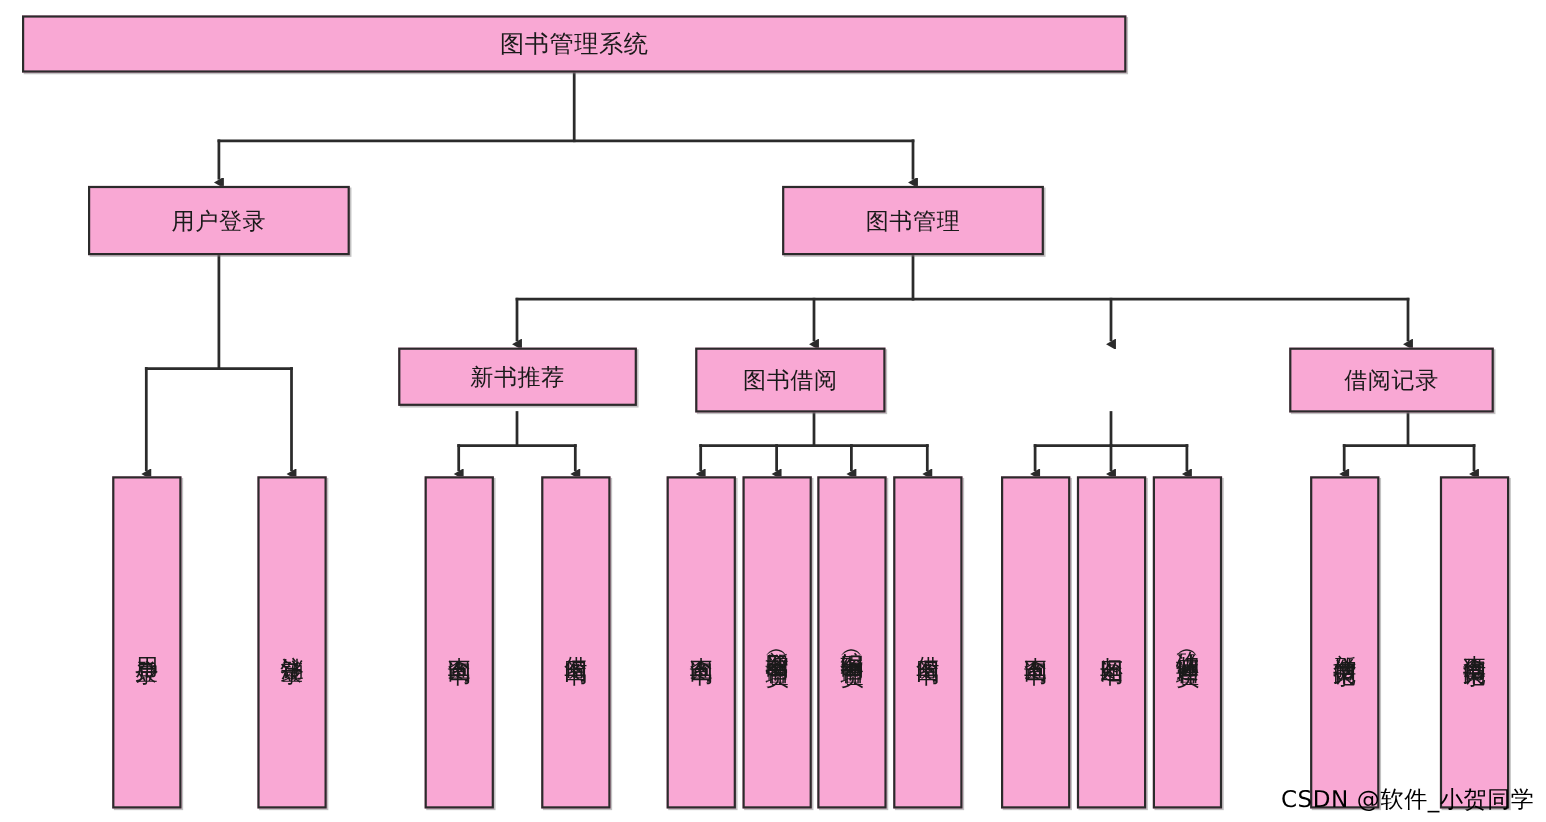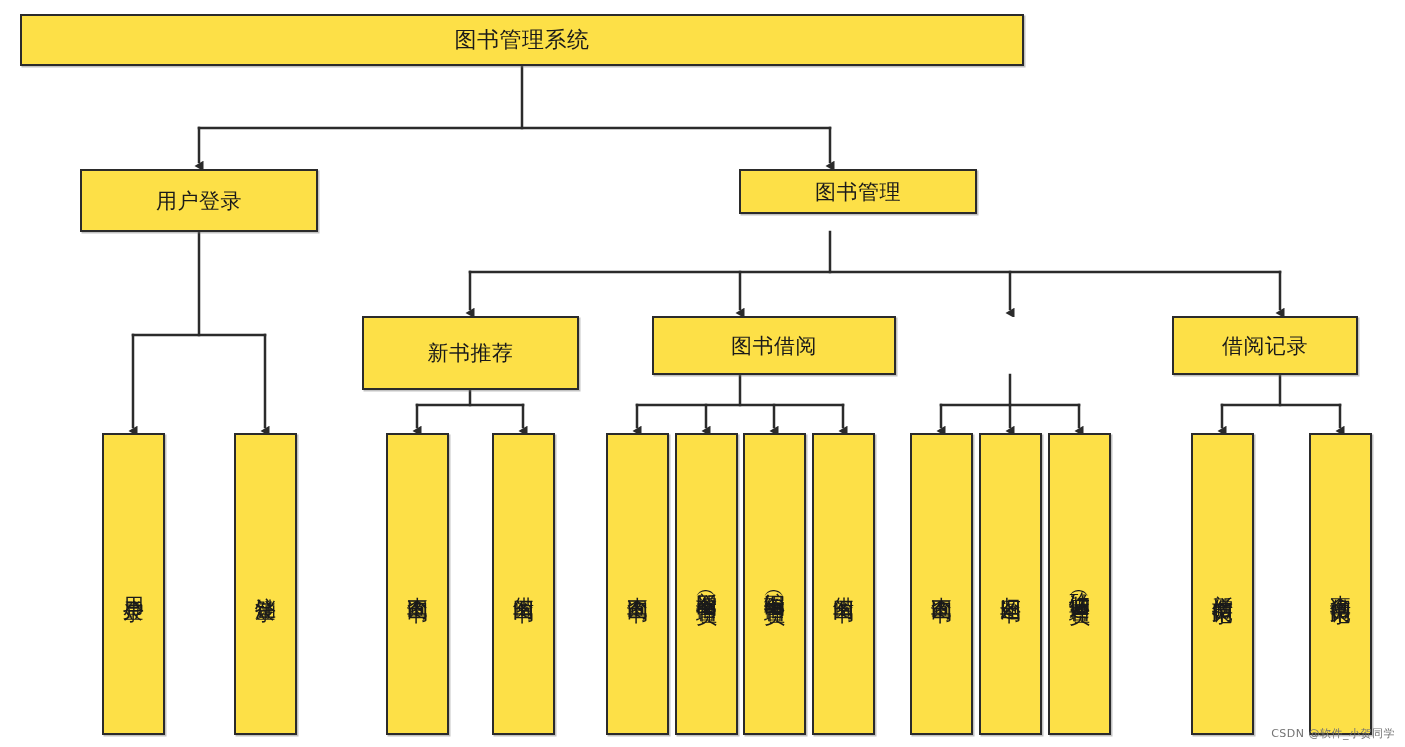--- a/index.html
+++ b/index.html
@@ -22,21 +22,21 @@
     left: 0;
     top: 0;
     width: 1405px;
     height: 747px;
     pointer-events: none;
   }
   .node {
     position: absolute;
     box-sizing: border-box;
     border: 2.5px solid #2b2b2b;
-    background: #fde047;
+    background: #f9a8d4;
     display: flex;
     align-items: center;
     justify-content: center;
     color: #1a1a1a;
     box-shadow: 1.5px 1.5px 0 rgba(120,120,120,0.45);
   }
   .node.h {
     
     font-size: 21px;
     letter-spacing: 0.5px;
@@ -53,22 +53,22 @@
     white-space: nowrap;
     letter-spacing: 2px;
   }
   .node.root {
     font-size: 22px;
   }
   .watermark {
     position: absolute;
     right: 10px;
     bottom: 6px;
-    font-size: 11px;
-    color: #737373;
+    font-size: 21px;
+    color: #000000;
     letter-spacing: 0.5px;
     white-space: nowrap;
   }
 </style>
 </head>
 <body>
 
 <div id="canvas">
 
   <svg id="wires" viewBox="0 0 1405 747" xmlns="http://www.w3.org/2000/svg">
@@ -123,28 +123,28 @@
     </g>
   </svg>
 
   <div class="node h root" style="left:20px; top:14px; width:1004px; height:52px;">
     <span>图书管理系统</span>
   </div>
 
   <div class="node h" style="left:80px; top:169px; width:238px; height:63px;">
     <span>用户登录</span>
   </div>
-  <div class="node h" style="left:711px; top:169px; width:238px; height:45px;margin-left:28px;">
+  <div class="node h" style="left:711px; top:169px; width:238px; height:63px;">
     <span>图书管理</span>
   </div>
 
-  <div class="node h" style="left:362px; top:316px; width:217px; height:74px;">
+  <div class="node h" style="left:362px; top:316px; width:217px; height:53px;">
     <span>新书推荐</span>
   </div>
-  <div class="node h" style="left:652px; top:316px; width:244px; height:59px;">
+  <div class="node h" style="left:632px; top:316px; width:173px; height:59px;">
     <span>图书借阅</span>
   </div>
   <div class="node h" style="left:1172px; top:316px; width:186px; height:59px;">
     <span>借阅记录</span>
   </div>
 
   <div class="node v" style="left:102px; top:433px; width:63px; height:302px;">
     <span class="vtext">用户登录</span>
   </div>
   <div class="node v" style="left:234px; top:433px; width:63px; height:302px;">

